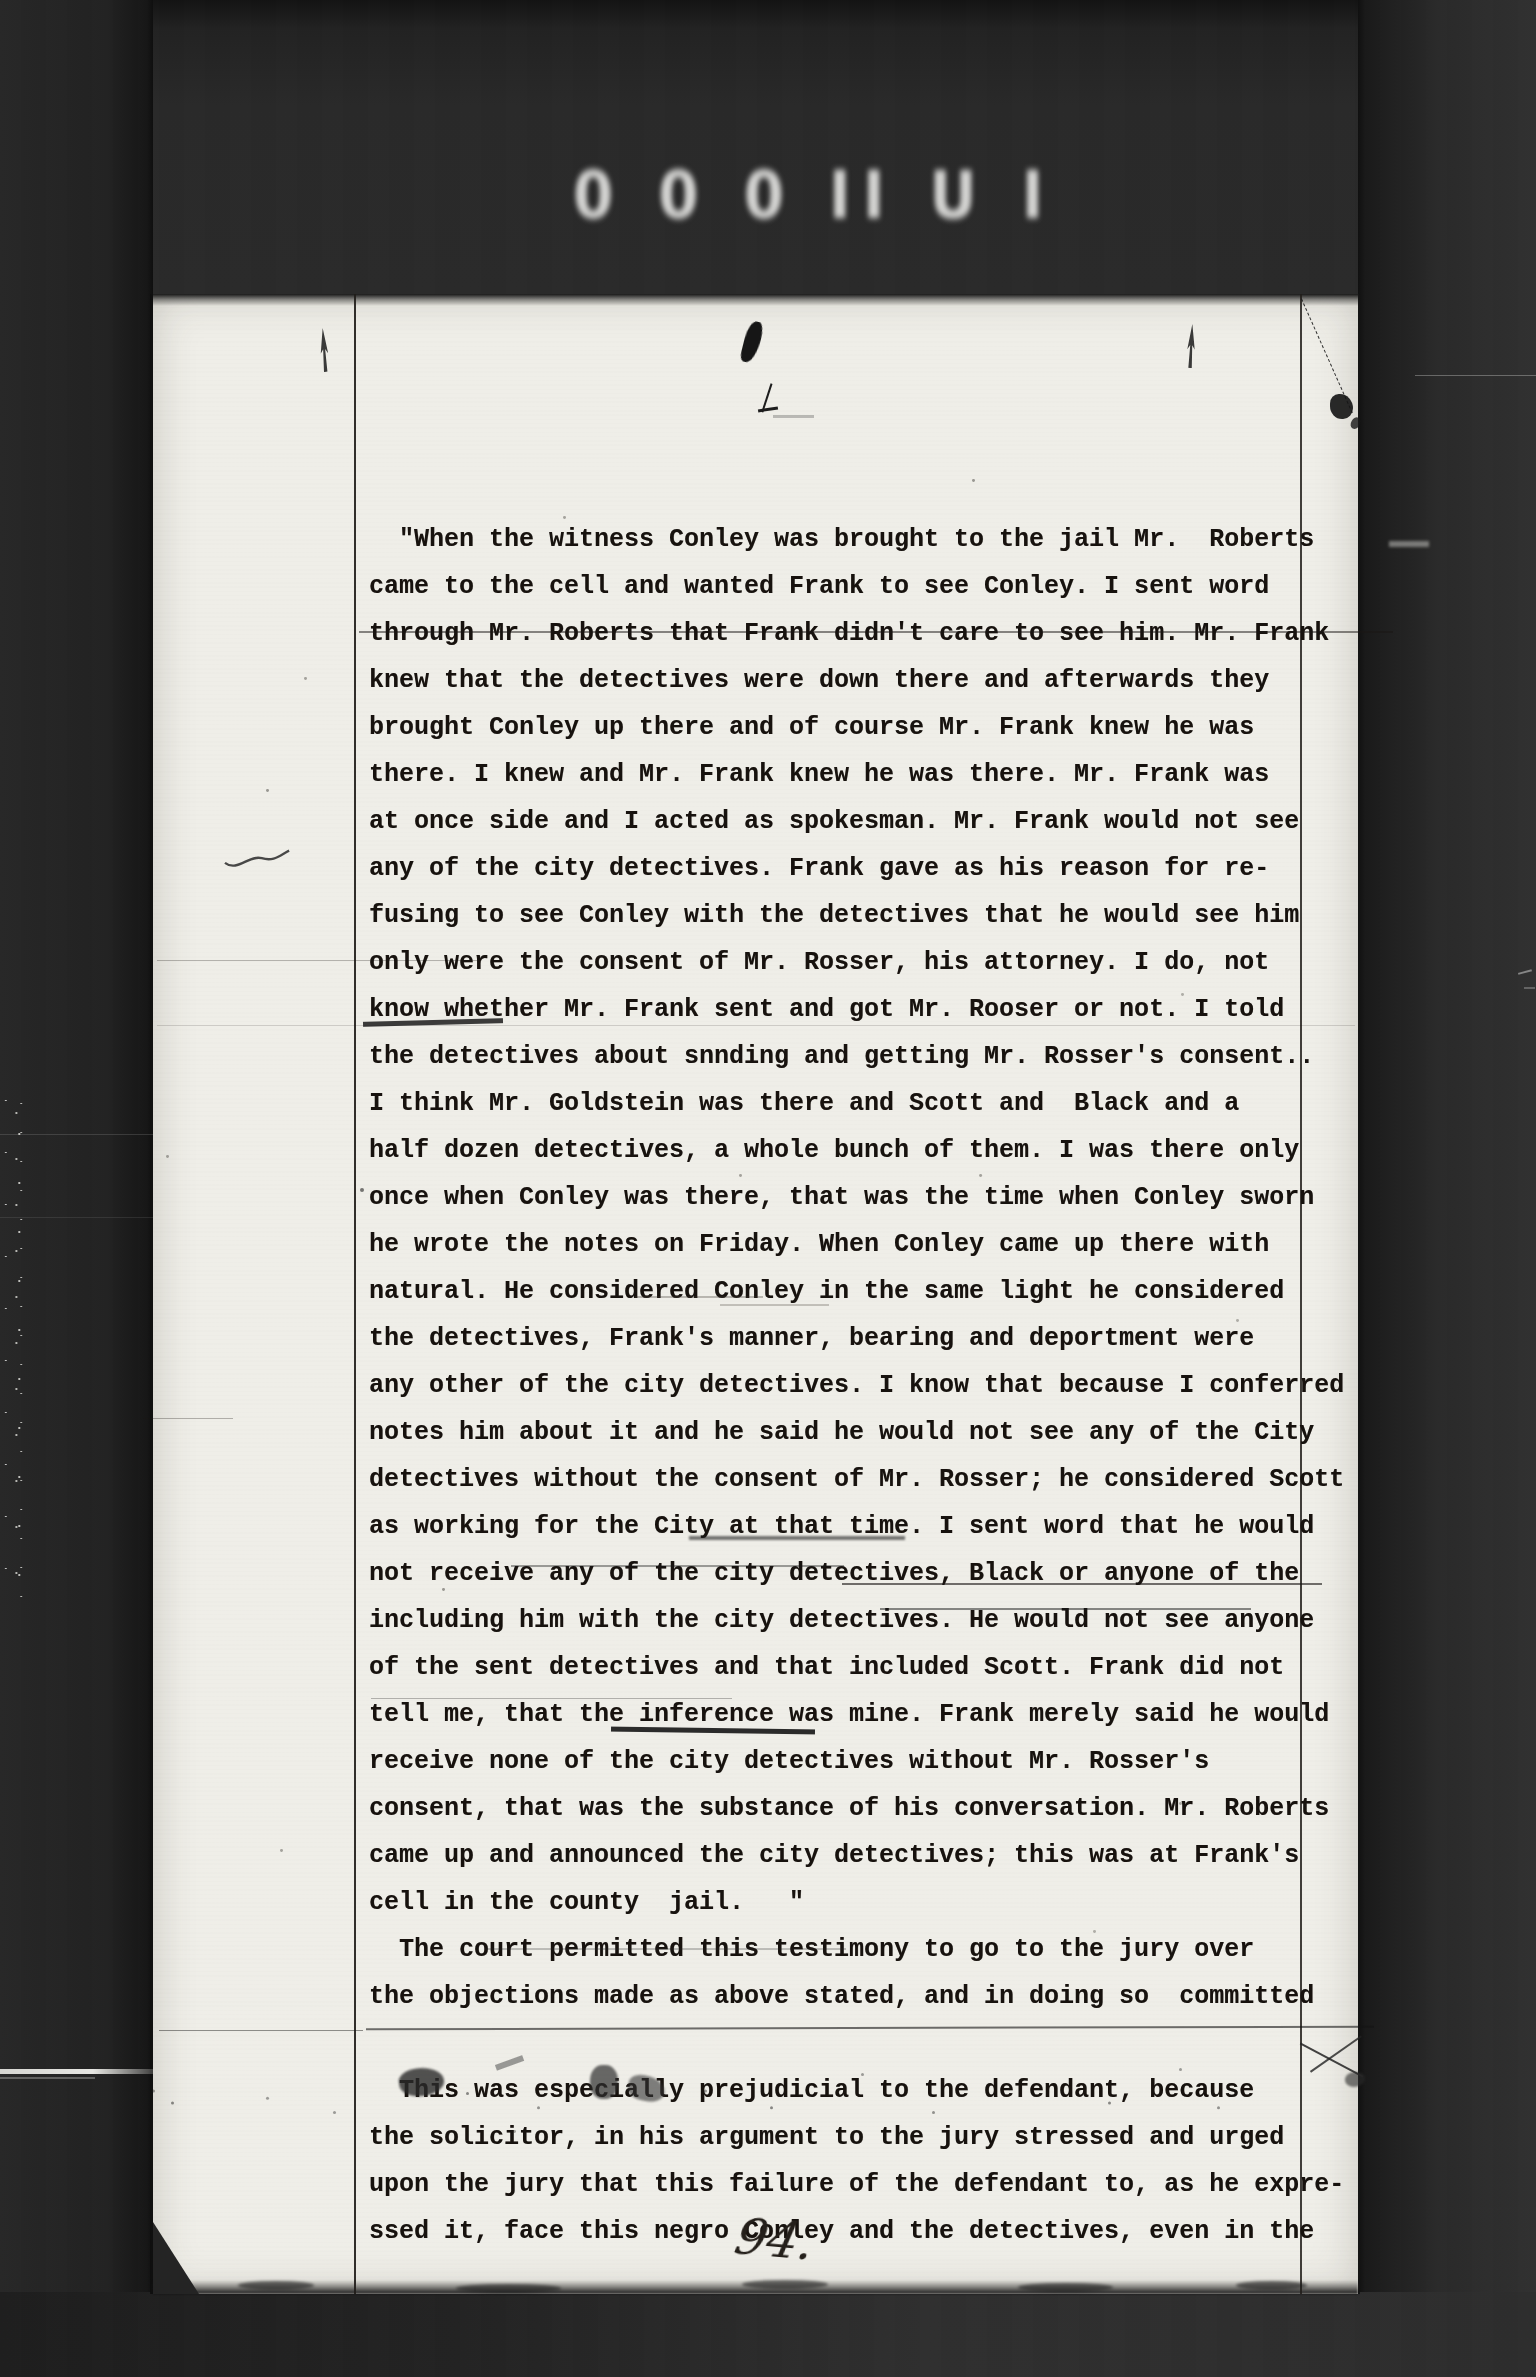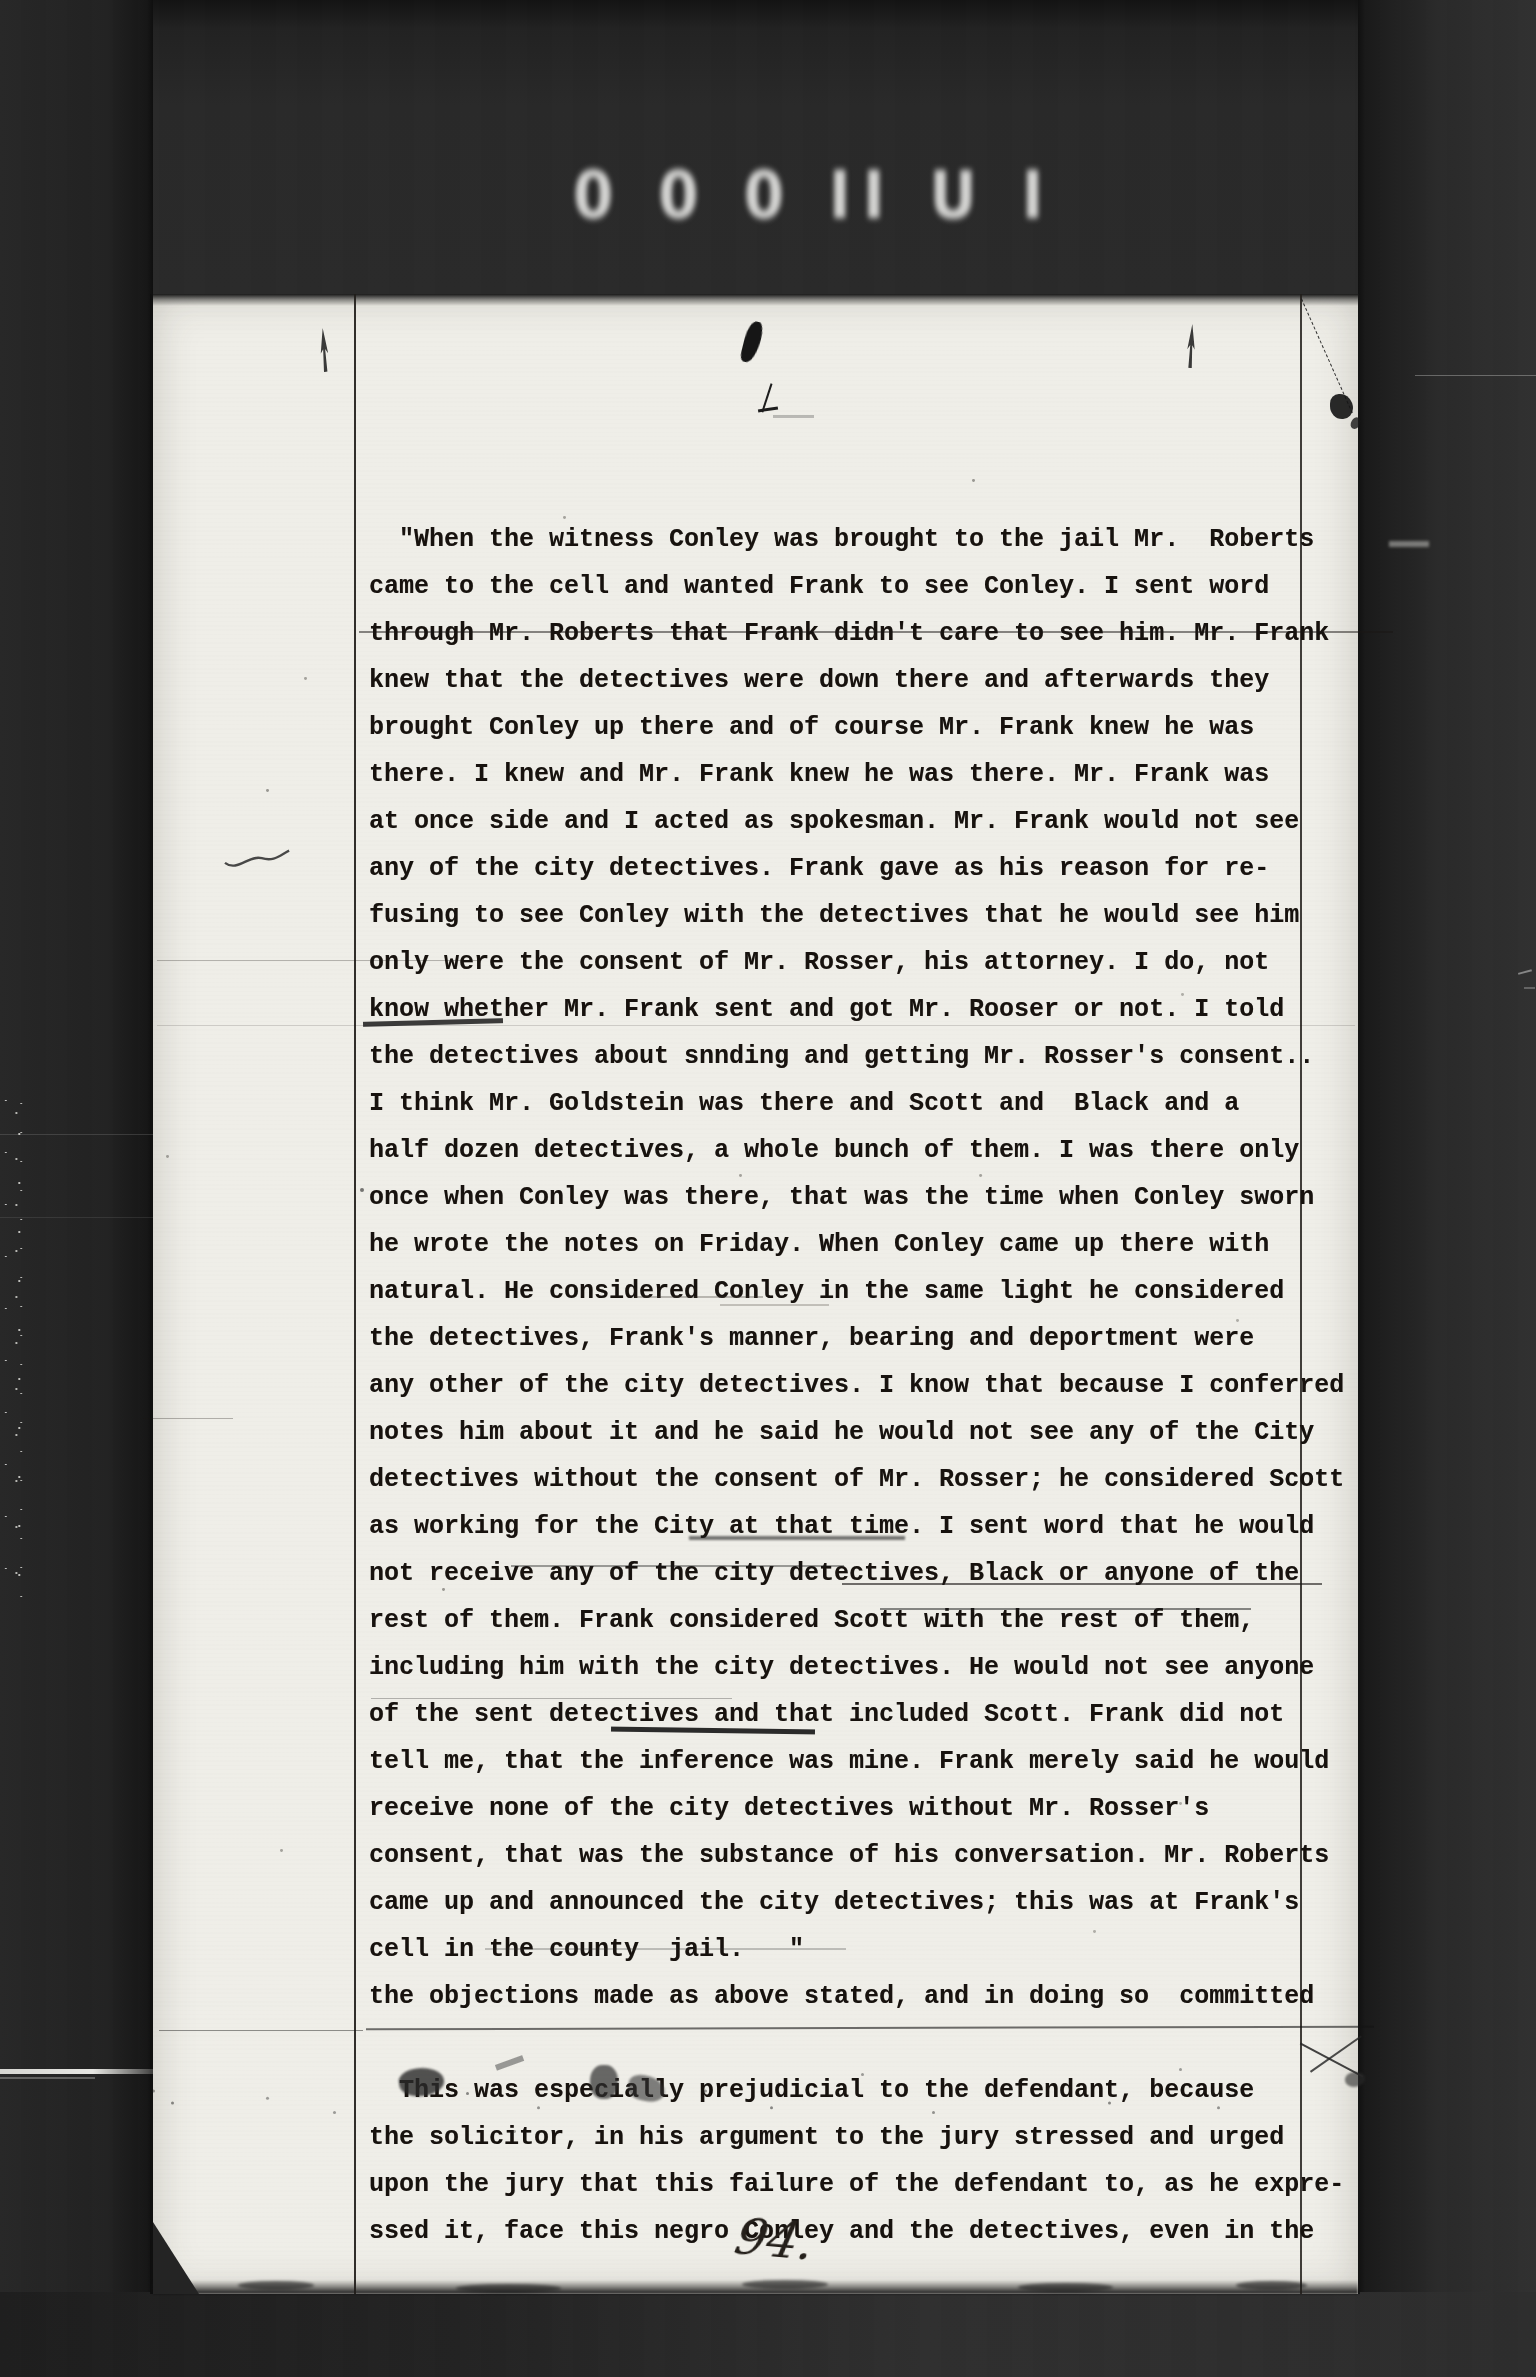--- a/index.html
+++ b/index.html
@@ -179,28 +179,28 @@
       <div class="line">half dozen detectives, a whole bunch of them. I was there only</div>
       <div class="line">once when Conley was there, that was the time when Conley sworn</div>
       <div class="line">he wrote the notes on Friday. When Conley came up there with</div>
       <div class="line">natural. He considered Conley in the same light he considered</div>
       <div class="line">the detectives, Frank's manner, bearing and deportment were</div>
       <div class="line">any other of the city detectives. I know that because I conferred</div>
       <div class="line">notes him about it and he said he would not see any of the City</div>
       <div class="line">detectives without the consent of Mr. Rosser; he considered Scott</div>
       <div class="line">as working for the City at that time. I sent word that he would</div>
       <div class="line">not receive any of the city detectives, Black or anyone of the</div>
-      <div class="line">rest of them. Frank considered Scott with the rest of them,</div>
       <div class="line">including him with the city detectives. He would not see anyone</div>
       <div class="line">of the sent detectives and that included Scott. Frank did not</div>
       <div class="line">tell me, that the inference was mine. Frank merely said he would</div>
       <div class="line">receive none of the city detectives without Mr. Rosser's</div>
       <div class="line">consent, that was the substance of his conversation. Mr. Roberts</div>
       <div class="line">came up and announced the city detectives; this was at Frank's</div>
       <div class="line">cell in the county  jail.   "</div>
+      <div class="line">  The court permitted this testimony to go to the jury over</div>
       <div class="line">the objections made as above stated, and in doing so  committed</div>
       <div class="line"></div>
       <div class="line">  This was especially prejudicial to the defendant, because</div>
       <div class="line">the solicitor, in his argument to the jury stressed and urged</div>
       <div class="line">upon the jury that this failure of the defendant to, as he expre-</div>
       <div class="line">ssed it, face this negro Conley and the detectives, even in the</div>
     </div>
 
   <div class="handnum">94.</div>
 

